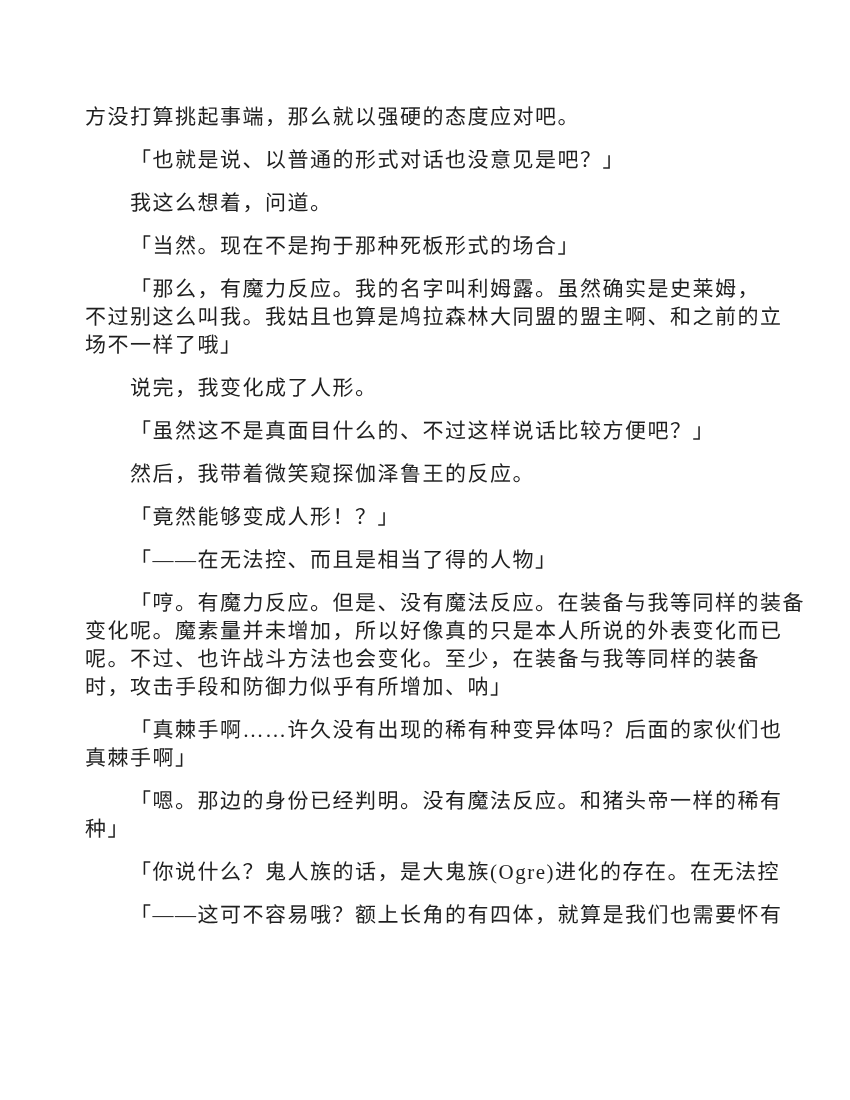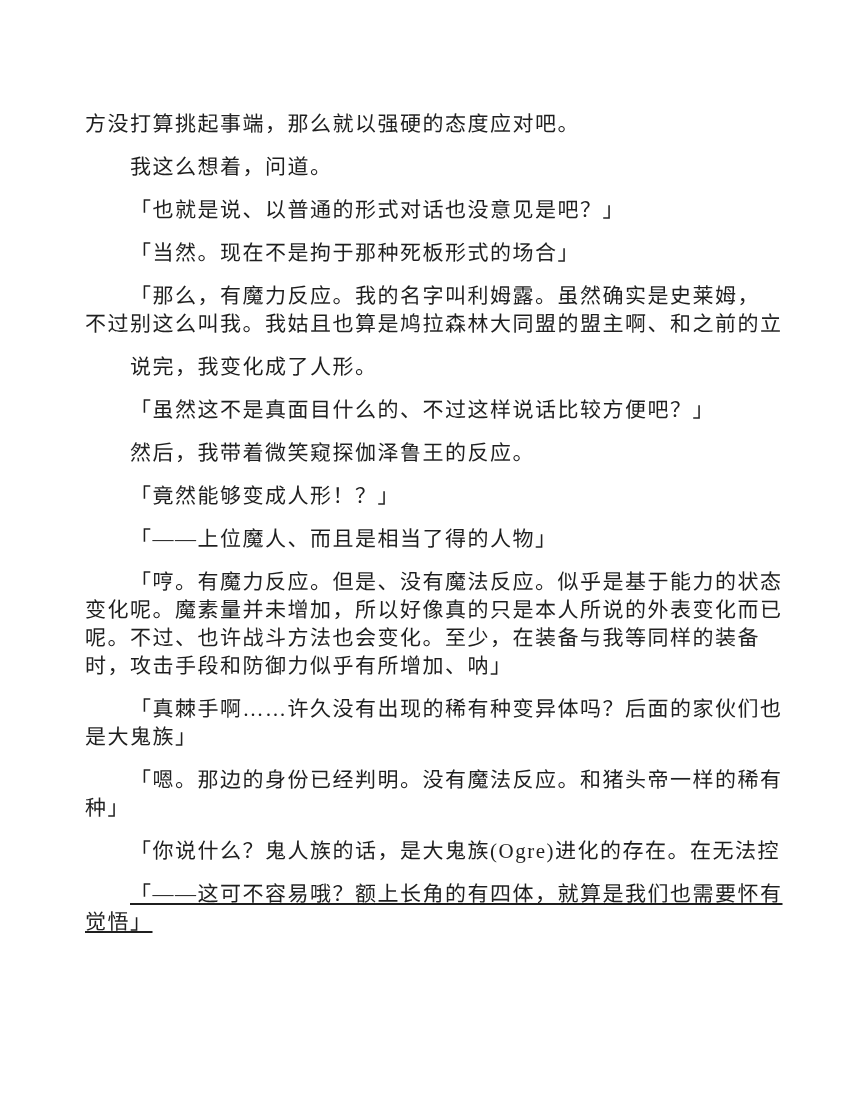--- a/index.html
+++ b/index.html
@@ -10,95 +10,94 @@
   .page {
     position: relative;
     width: 850px;
     height: 1100px;
     background: #ffffff;
     overflow: hidden;
   }
   .text-block {
     position: absolute;
     left: 85px;
-    top: 110px;
+    top: 103px;
     width: 690px;
     font-family: "Liberation Serif", "DejaVu Serif", serif;
     font-size: 21px;
     line-height: 28px;
     letter-spacing: 1.5px;
     color: #1f1f1f;
     -webkit-font-smoothing: antialiased;
   }
   .para {
     margin: 0 0 15px 0;
   }
   .para:last-child {
     margin-bottom: 0;
-    text-decoration: underline;
   }
   .line {
     height: 28px;
     white-space: nowrap;
   }
   .line.indent {
     padding-left: 45px;
   }
 </style>
 </head>
 <body>
 
 <div class="page">
   <div class="text-block" id="text-block">
       <div class="para">
         <div class="line">方没打算挑起事端，那么就以强硬的态度应对吧。</div>
       </div>
       <div class="para">
-        <div class="line indent">我这么想着，问道。</div>
+        <div class="line indent">「也就是说、以普通的形式对话也没意见是吧？」</div>
       </div>
       <div class="para">
-        <div class="line indent">「也就是说、以普通的形式对话也没意见是吧？」</div>
+        <div class="line indent">我这么想着，问道。</div>
       </div>
       <div class="para">
         <div class="line indent">「当然。现在不是拘于那种死板形式的场合」</div>
       </div>
       <div class="para">
         <div class="line indent">「那么，有魔力反应。我的名字叫利姆露。虽然确实是史莱姆，</div>
         <div class="line">不过别这么叫我。我姑且也算是鸠拉森林大同盟的盟主啊、和之前的立</div>
+        <div class="line">场不一样了哦」</div>
       </div>
       <div class="para">
         <div class="line indent">说完，我变化成了人形。</div>
       </div>
       <div class="para">
         <div class="line indent">「虽然这不是真面目什么的、不过这样说话比较方便吧？」</div>
       </div>
       <div class="para">
         <div class="line indent">然后，我带着微笑窥探伽泽鲁王的反应。</div>
       </div>
       <div class="para">
         <div class="line indent">「竟然能够变成人形！？」</div>
       </div>
       <div class="para">
-        <div class="line indent">「——上位魔人、而且是相当了得的人物」</div>
+        <div class="line indent">「——在无法控、而且是相当了得的人物」</div>
       </div>
       <div class="para">
-        <div class="line indent">「哼。有魔力反应。但是、没有魔法反应。似乎是基于能力的状态</div>
+        <div class="line indent">「哼。有魔力反应。但是、没有魔法反应。在装备与我等同样的装备</div>
         <div class="line">变化呢。魔素量并未增加，所以好像真的只是本人所说的外表变化而已</div>
         <div class="line">呢。不过、也许战斗方法也会变化。至少，在装备与我等同样的装备</div>
         <div class="line">时，攻击手段和防御力似乎有所增加、呐」</div>
       </div>
       <div class="para">
         <div class="line indent">「真棘手啊……许久没有出现的稀有种变异体吗？后面的家伙们也</div>
-        <div class="line">是大鬼族」</div>
+        <div class="line">真棘手啊」</div>
       </div>
       <div class="para">
         <div class="line indent">「嗯。那边的身份已经判明。没有魔法反应。和猪头帝一样的稀有</div>
         <div class="line">种」</div>
       </div>
       <div class="para">
         <div class="line indent">「你说什么？鬼人族的话，是大鬼族(Ogre)进化的存在。在无法控</div>
       </div>
       <div class="para">
         <div class="line indent">「——这可不容易哦？额上长角的有四体，就算是我们也需要怀有</div>
-        <div class="line">觉悟」</div>
       </div>
     </div>
 </div>
 
 </body></html>

